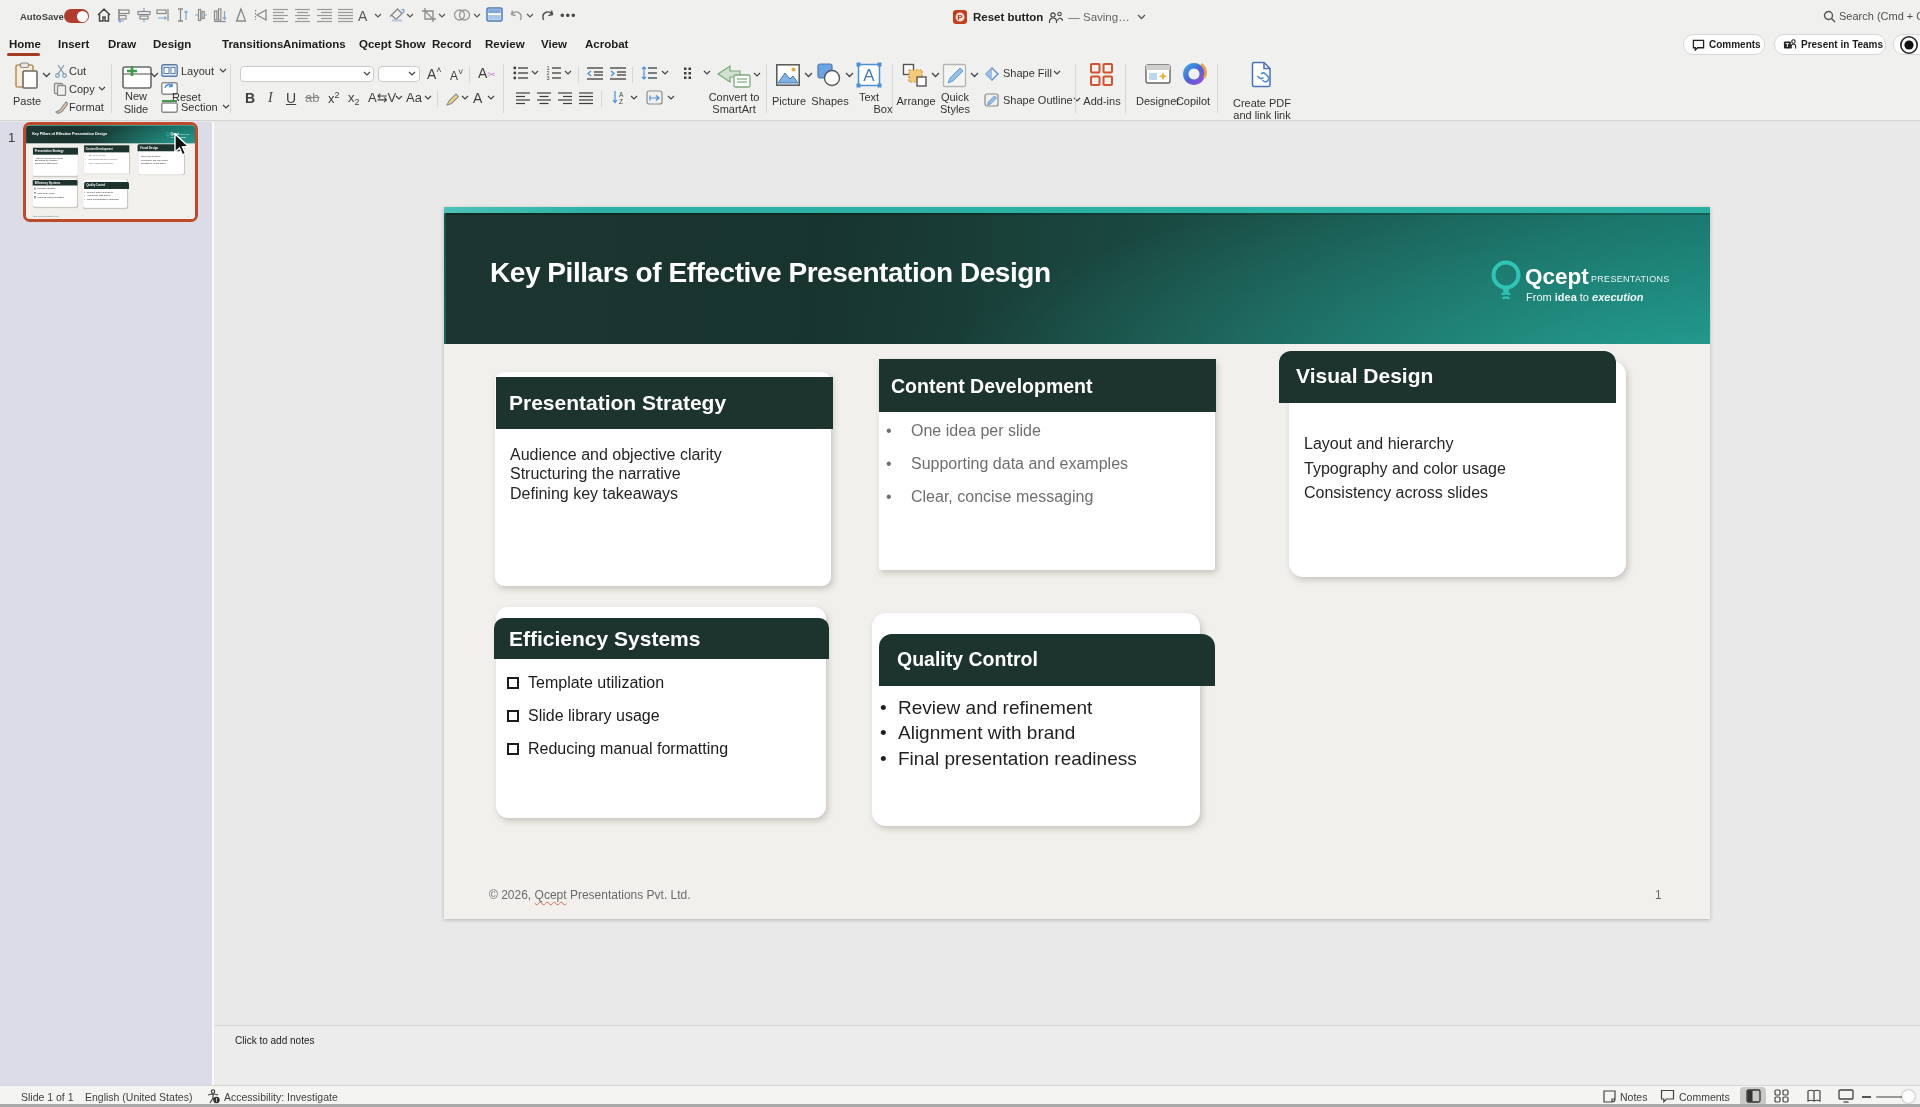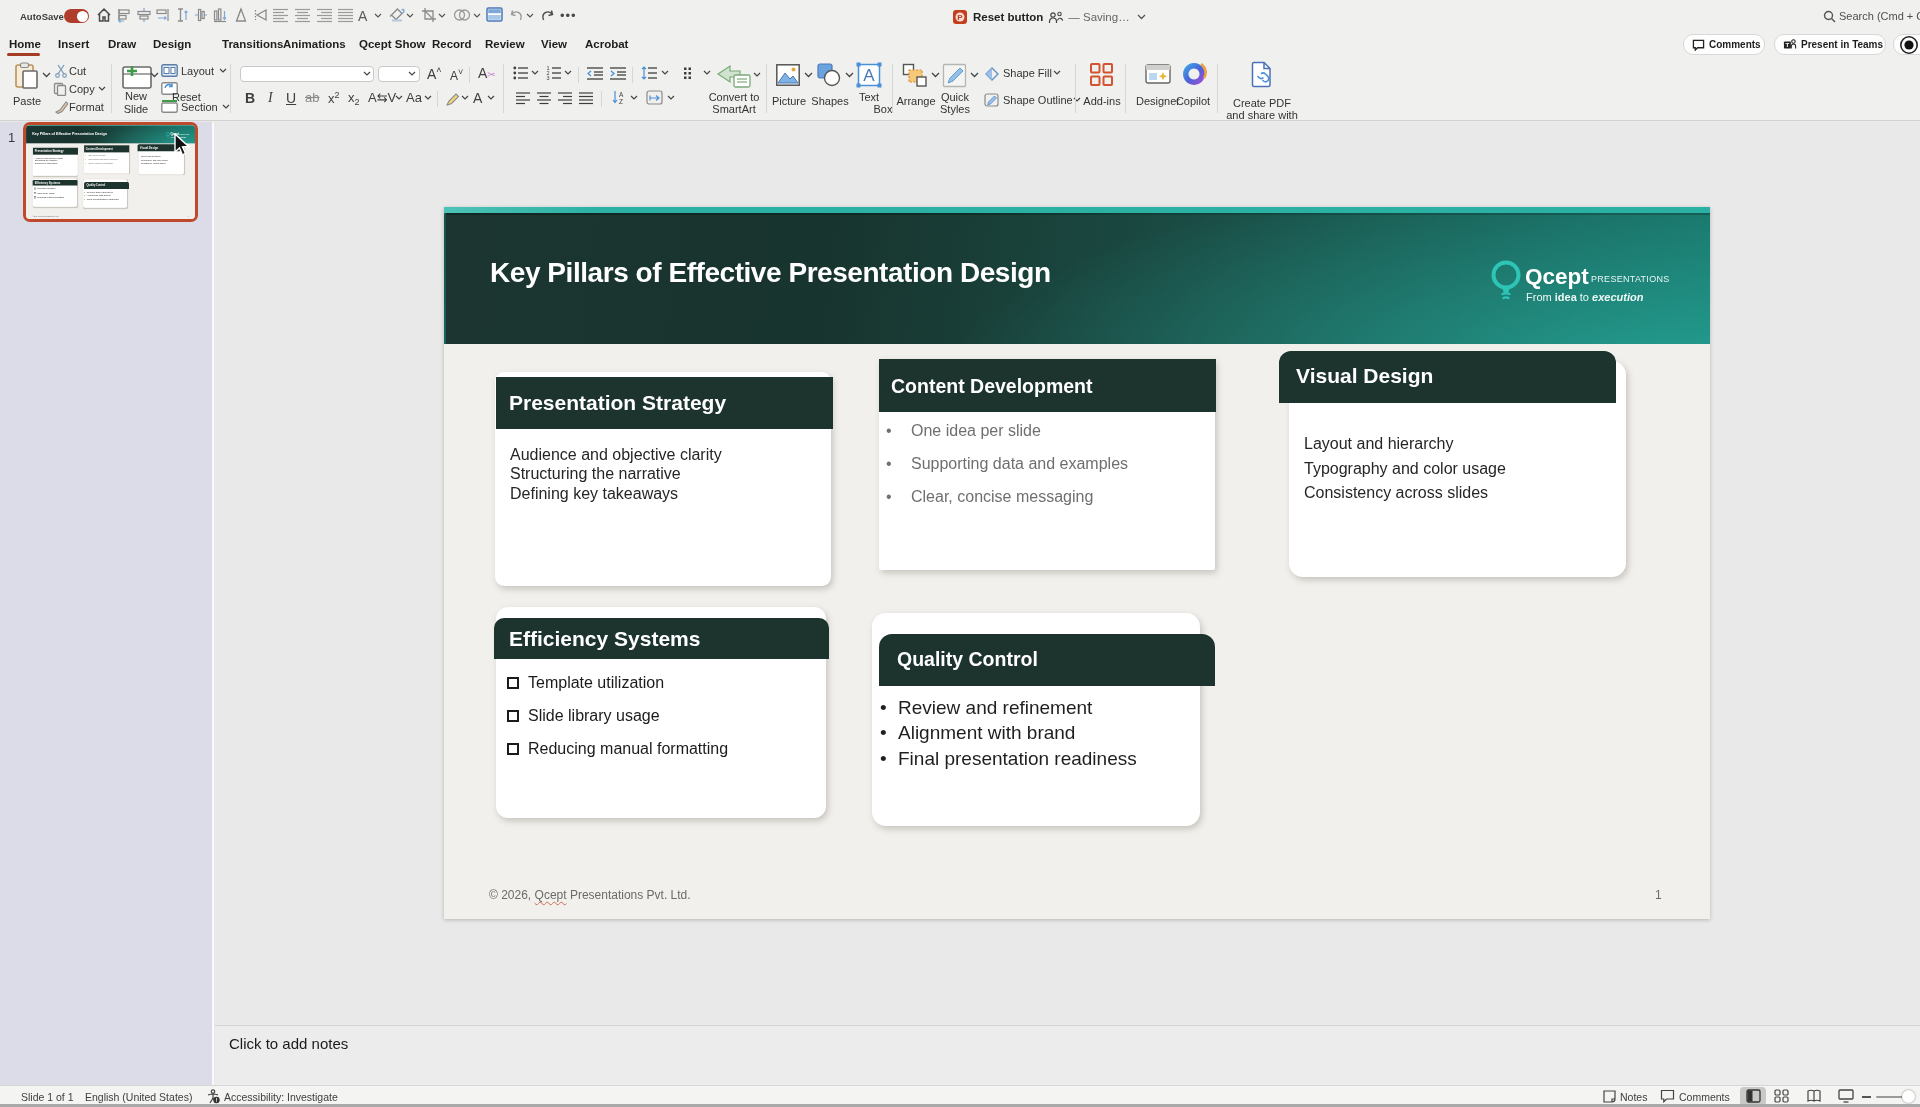--- a/index.html
+++ b/index.html
@@ -29,21 +29,21 @@
 .rsep { position:absolute; top:7px; height:49px; width:1px; background:#d6d6d4; }
 .rl { position:absolute; font-size:11px; color:#333; white-space:nowrap; }
 .rlc { position:absolute; font-size:11px; color:#333; white-space:nowrap; text-align:center; transform:translateX(-50%); }
 .ri { position:absolute; } .ri > svg, .qi > svg { display:block; }
 .combo { position:absolute; background:#fff; border:1px solid #c9c9c7; border-radius:4px; height:16px; }
 
 
 #leftpanel { position:absolute; left:0; top:122px; width:214px; height:963px; background:#dbdce8; border-right:2px solid #fafafa; }
 #canvas { position:absolute; left:215px; top:122px; width:1705px; height:903px; background:#e9e9e9; }
 #notesbar { position:absolute; left:215px; top:1025px; width:1705px; height:60px; background:#ececec; border-top:1px solid #d4d4d4; }
-#notesbar .txt { position:absolute; left:14px; top:9px; font-size:15px; color:#1b1b1b; }
+#notesbar .txt { position:absolute; left:20px; top:9px; font-size:10px; color:#1b1b1b; }
 #statusbar { position:absolute; left:0; top:1085px; width:1920px; height:22px; background:#f4f4f2; border-top:1px solid #d6d6d4; font-size:10.5px; color:#3e3e3e; }
 #statusbottom { position:absolute; left:0; top:1104px; width:1920px; height:3px; background:#a9a9a9; }
 
 
 #slide { position:absolute; left:444px; top:207px; width:1266px; height:712px; background:#f2f0ec; box-shadow:0 1px 4px rgba(0,0,0,0.22); }
 #slide .topstrip { position:absolute; left:0; top:0; width:1266px; height:6px; background:linear-gradient(90deg,#4cc3b6 0%,#2bb2a5 12%,#2ab1a4 100%); }
 #slide .header { position:absolute; left:0; top:6px; width:1266px; height:131px; background:radial-gradient(ellipse 1000px 280px at 97% 120%, rgba(45,196,180,0.55), rgba(45,196,180,0) 72%),linear-gradient(97deg,#1c3531 0%,#18342e 30%,#1a4f47 62%,#187066 100%); border-top:2px solid rgba(10,25,22,0.45); border-left:2px solid rgba(10,25,22,0.4); }
 #slide .title { position:absolute; left:46px; top:50px; font-size:28px; font-weight:bold; color:#fff; letter-spacing:-0.45px; }
 
 #logo { position:absolute; left:1046px; top:52px; width:220px; height:56px; }
@@ -748,21 +748,21 @@
   <div class="rsep" style="left:1217px;"></div>
 
   <div class="ri" style="left:1248px;top:4px;">
       <svg width="28" height="28" viewBox="0 0 28 28">
         <path d="M6 1.5 h10 l6 6 V24 a1.5 1.5 0 0 1 -1.5 1.5 h-14.5 a1.5 1.5 0 0 1 -1.5 -1.5 V3 a1.5 1.5 0 0 1 1.5 -1.5 z" fill="#fff" stroke="#4a72b8" stroke-width="1.5"></path>
         <path d="M16 1.5 V7.5 H22" fill="none" stroke="#4a72b8" stroke-width="1.5"></path>
         <path d="M11 14 a3.2 3.2 0 0 1 4.5 0 l2.5 2.5 a3.2 3.2 0 0 1 -4.5 4.5 l-1 -1 M13.5 17.5 a3.2 3.2 0 0 1 -4.5 0 l-1.5 -1.5" fill="none" stroke="#4a90d9" stroke-width="1.6" transform="translate(2,-1)"></path>
       </svg>
     </div>
   <div class="rlc" style="left:1262px;top:40px;">Create PDF</div>
-  <div class="rlc" style="left:1262px;top:52px;">and share with</div>
+  <div class="rlc" style="left:1262px;top:52px;">and link link</div>
 </div>
 
 <div id="leftpanel"></div>
 <div id="canvas"></div>
 
 <div id="slide">
   <div class="topstrip"></div>
   <div class="header"></div>
   <div class="title">Key Pillars of Effective Presentation Design</div>
   <div id="logo">

